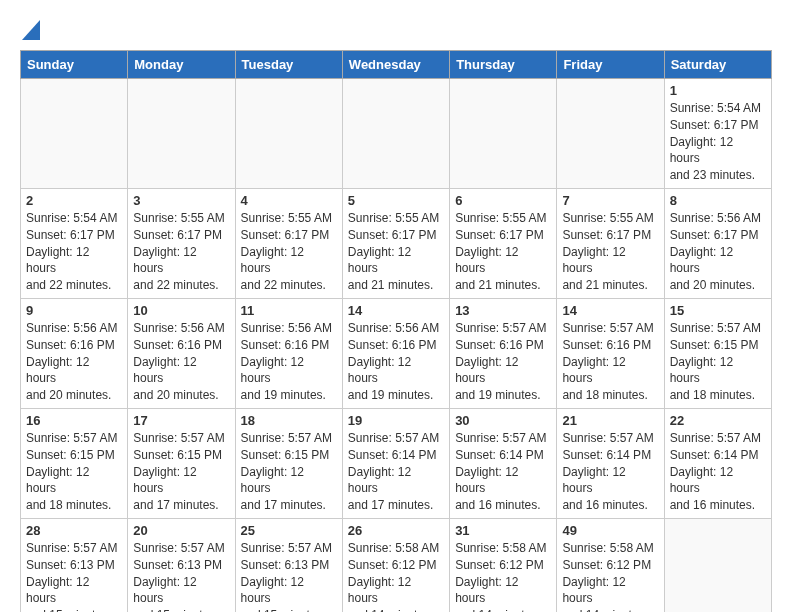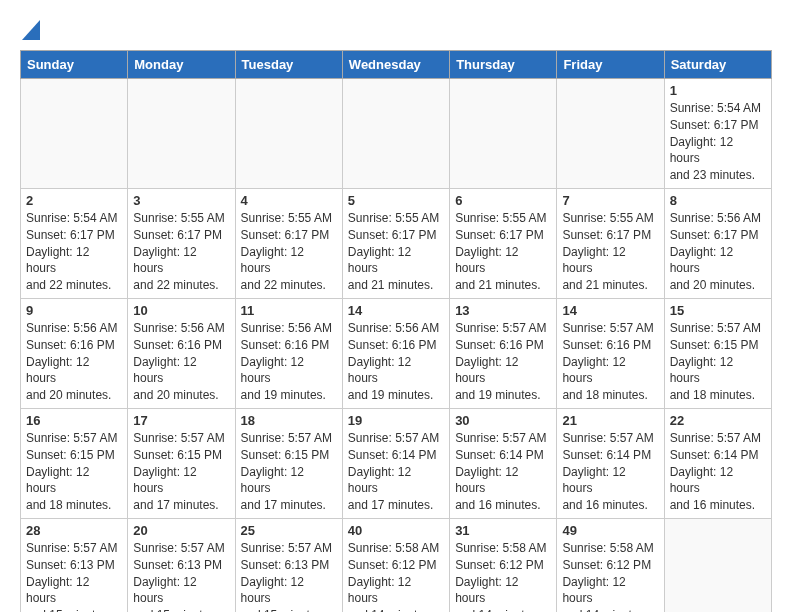--- a/index.html
+++ b/index.html
@@ -299,21 +299,21 @@
 and 15 minutes.</div>
         </td>
         <td>
           <div class="day-num">25</div>
           <div class="day-info" style="white-space: pre-line;">Sunrise: 5:57 AM
 Sunset: 6:13 PM
 Daylight: 12 hours
 and 15 minutes.</div>
         </td>
         <td>
-          <div class="day-num">40</div>
+          <div class="day-num">26</div>
           <div class="day-info" style="white-space: pre-line;">Sunrise: 5:58 AM
 Sunset: 6:12 PM
 Daylight: 12 hours
 and 14 minutes.</div>
         </td>
         <td>
           <div class="day-num">31</div>
           <div class="day-info" style="white-space: pre-line;">Sunrise: 5:58 AM
 Sunset: 6:12 PM
 Daylight: 12 hours

